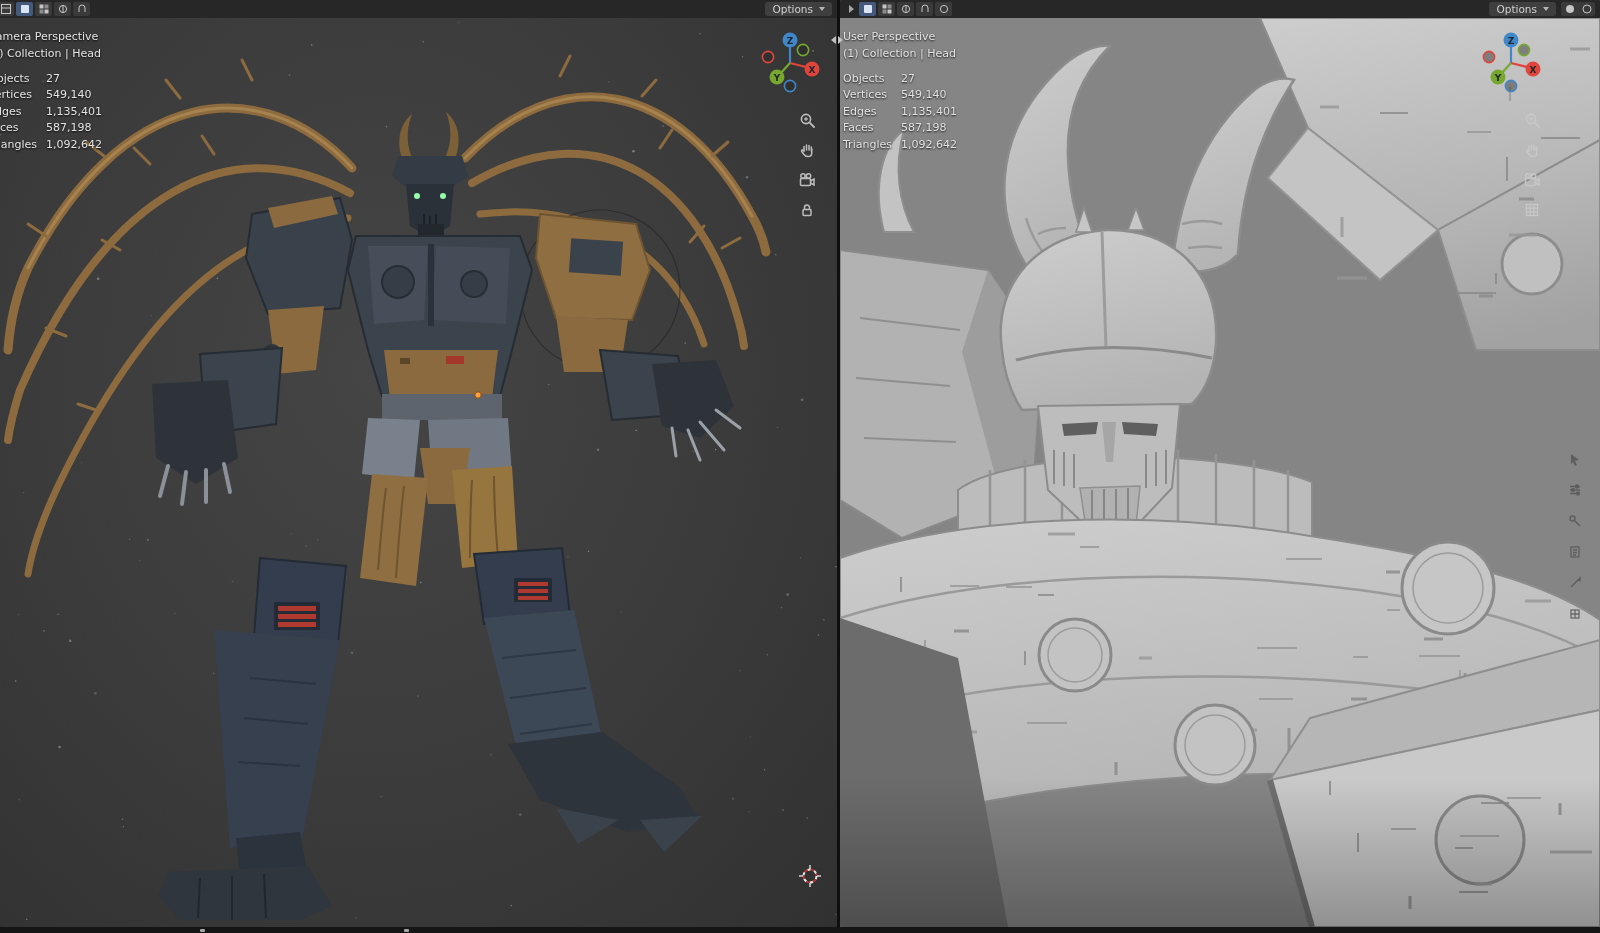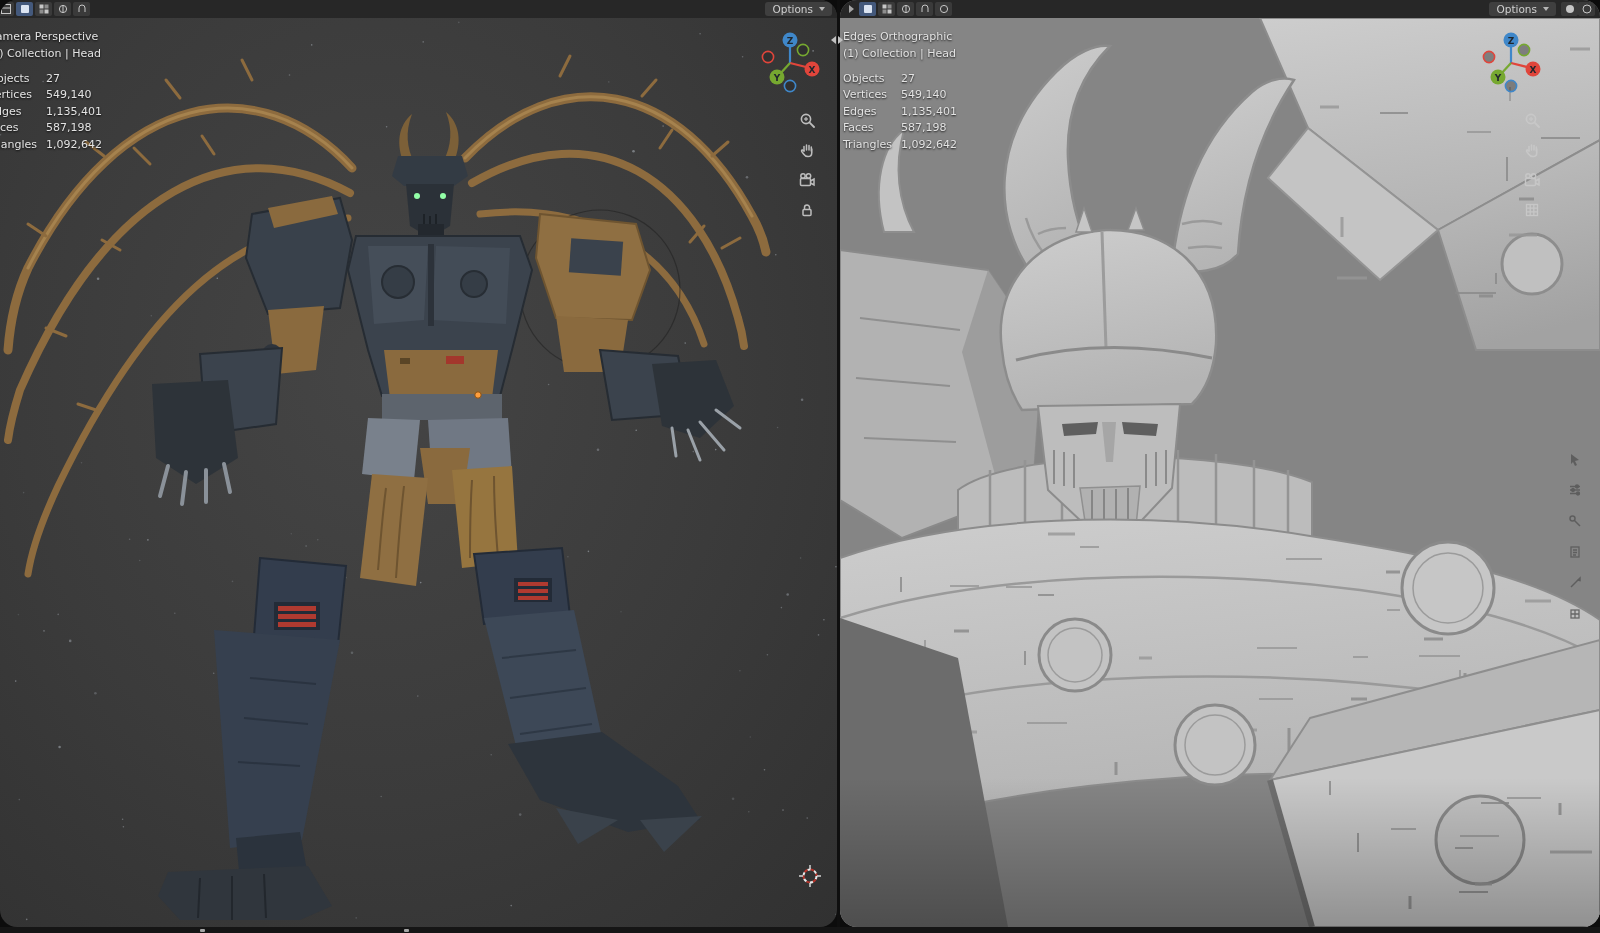--- a/index.html
+++ b/index.html
@@ -1,21 +1,21 @@
 <!DOCTYPE html>
 <html><head>
 <meta charset="utf-8">
 <style>
   *{box-sizing:border-box;margin:0;padding:0}
   html,body{background:#0c0c0c}
   body{font-family:"DejaVu Sans","Liberation Sans",sans-serif}
   .app{position:relative;width:1600px;height:933px;background:#0c0c0c;overflow:hidden}
 
   
-  .viewport{position:absolute;top:0;bottom:6px;overflow:hidden;border-radius:17px}
+  .viewport{position:absolute;top:0;bottom:6px;overflow:hidden;border-radius:1px}
   .vp-left{left:0;width:837px;background:radial-gradient(ellipse at 45% 40%,#454545 0%,#3b3b3b 55%,#313131 100%)}
   .vp-right{left:840px;width:760px;background:#858585}
   .scene{position:absolute;left:0;top:18px;width:100%;height:909px;display:block}
 
   
   .vp-header{position:absolute;top:0;left:0;right:0;height:18px;background:#272727;display:flex;align-items:center;padding:0 5px;z-index:8}
   .hdr-icons{display:flex;align-items:center;gap:2px}
   .icon-tile{width:17px;height:14px;border-radius:2px;background:#3a3a3a;border:none;display:flex;align-items:center;justify-content:center;cursor:pointer;padding:0}
   .icon-tile.blue{background:#44597c}
   .icon-tile.clipped{margin-left:-8px}
@@ -602,21 +602,21 @@
             <line x1="620" y1="818" x2="659" y2="818" stroke="#979797" stroke-width="2" opacity="0.8"></line>
             <line x1="619" y1="874" x2="648" y2="874" stroke="#898989" stroke-width="2" opacity="0.8"></line>
             <line x1="570" y1="878" x2="570" y2="891" stroke="#898989" stroke-width="3" opacity="0.8"></line>
           </g>
       </g>
 
       <rect y="760" width="760" height="149" fill="url(#botShade)"></rect>
     </svg>
 
     <div class="overlay overlay-right">
-      <div>Edges Orthographic</div>
+      <div>User Perspective</div>
       <div>(1) Collection | Head</div>
       <div class="stats">
         <div class="stat-row">
             <span>Objects</span>
             <span>27</span>
           </div>
         <div class="stat-row">
             <span>Vertices</span>
             <span>549,140</span>
           </div>

